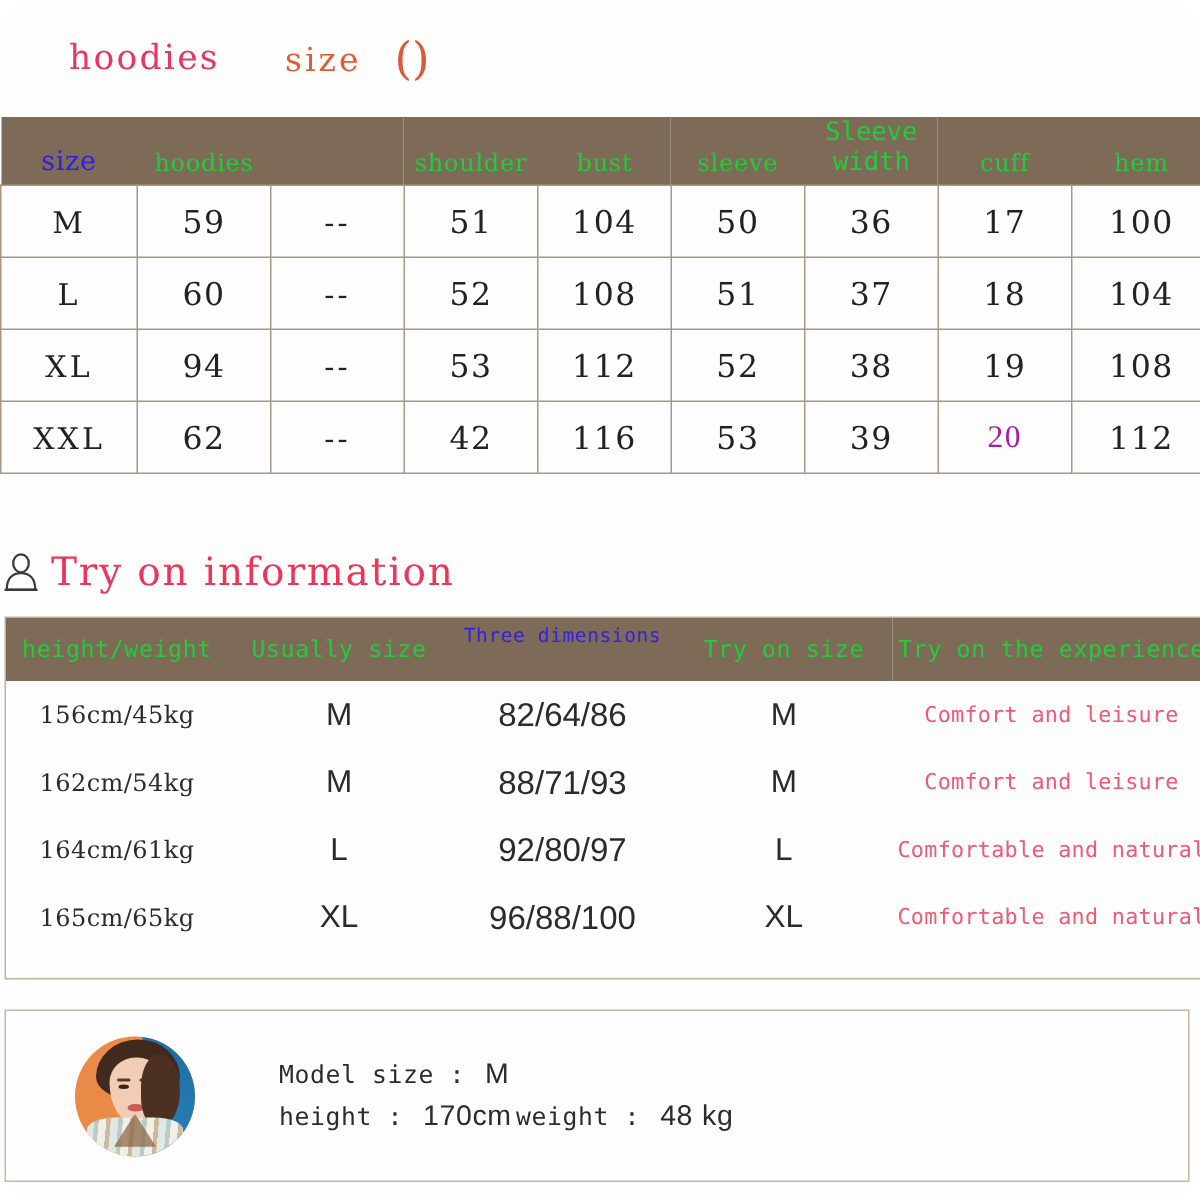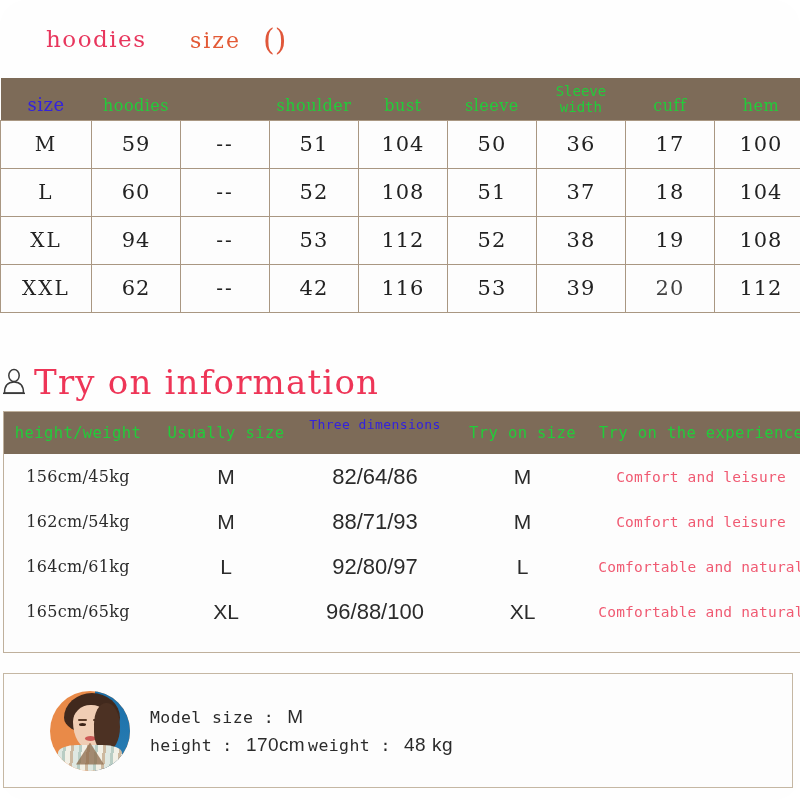--- a/index.html
+++ b/index.html
@@ -84,41 +84,42 @@
     font-family: "DejaVu Serif", serif;
     font-size: 16px;
     letter-spacing: 0.5px;
     text-align: center;
   }
   #size-table thead th.th-size {
     color: #3322dd;
     font-size: 18px;
   }
   #size-table thead th.th-small {
-    font-size: 14px;
+    font-size: 17px;
     font-family: "DejaVu Sans Mono", monospace;
     letter-spacing: 0;
   }
   #size-table tbody td {
     height: 48px;
     text-align: center;
     vertical-align: middle;
     border: 1px solid #a99782;
     font-family: "DejaVu Serif", serif;
     font-size: 21px;
     color: #222222;
     background: #fdfdfd;
     letter-spacing: 1px;
   }
   #size-table tbody td.cell-dash {
     letter-spacing: 2px;
     font-size: 20px;
   }
   #size-table tbody td.cell-highlight {
-    color: #404040;
+    color: #a21caf;
+    font-family: Liberation Serif, serif;
   }
   #size-table tbody td.cell-sizename {
     letter-spacing: 2px;
     font-size: 20px;
   }
   #size-table tbody tr td:first-child { border-left: 1px solid #a99782; }
 
   
   #tryon-heading {
     position: absolute;
@@ -129,21 +130,21 @@
   }
   #person-icon {
     margin-left: 2px;
     width: 24px; height: 30px;
     flex: 0 0 auto;
     display: block;
   }
   #tryon-heading-text {
     margin-left: 8px;
     font-family: "DejaVu Serif", serif;
-    font-size: 34px;
+    font-size: 26px;
     color: #ee3557;
     letter-spacing: 1.2px;
     white-space: nowrap;
   }
 
   
   #tryon-wrap {
     position: absolute;
     left: 3px; top: 411px;
     width: 805px;
@@ -323,20 +324,21 @@
     gap: 6px;
   }
   .model-line {
     font-family: "DejaVu Sans Mono", monospace;
     font-size: 16.5px;
     color: #2b2b2b;
     letter-spacing: 0.4px;
     white-space: nowrap;
     display: flex;
     align-items: baseline;
+    margin-left: 36px;
   }
   .model-line .val-sans {
     font-family: "Liberation Sans", sans-serif;
     font-size: 19px;
     padding: 0 3px;
   }
   .model-line .lbl { white-space: pre; }
 </style>
 </head>
 <body>

